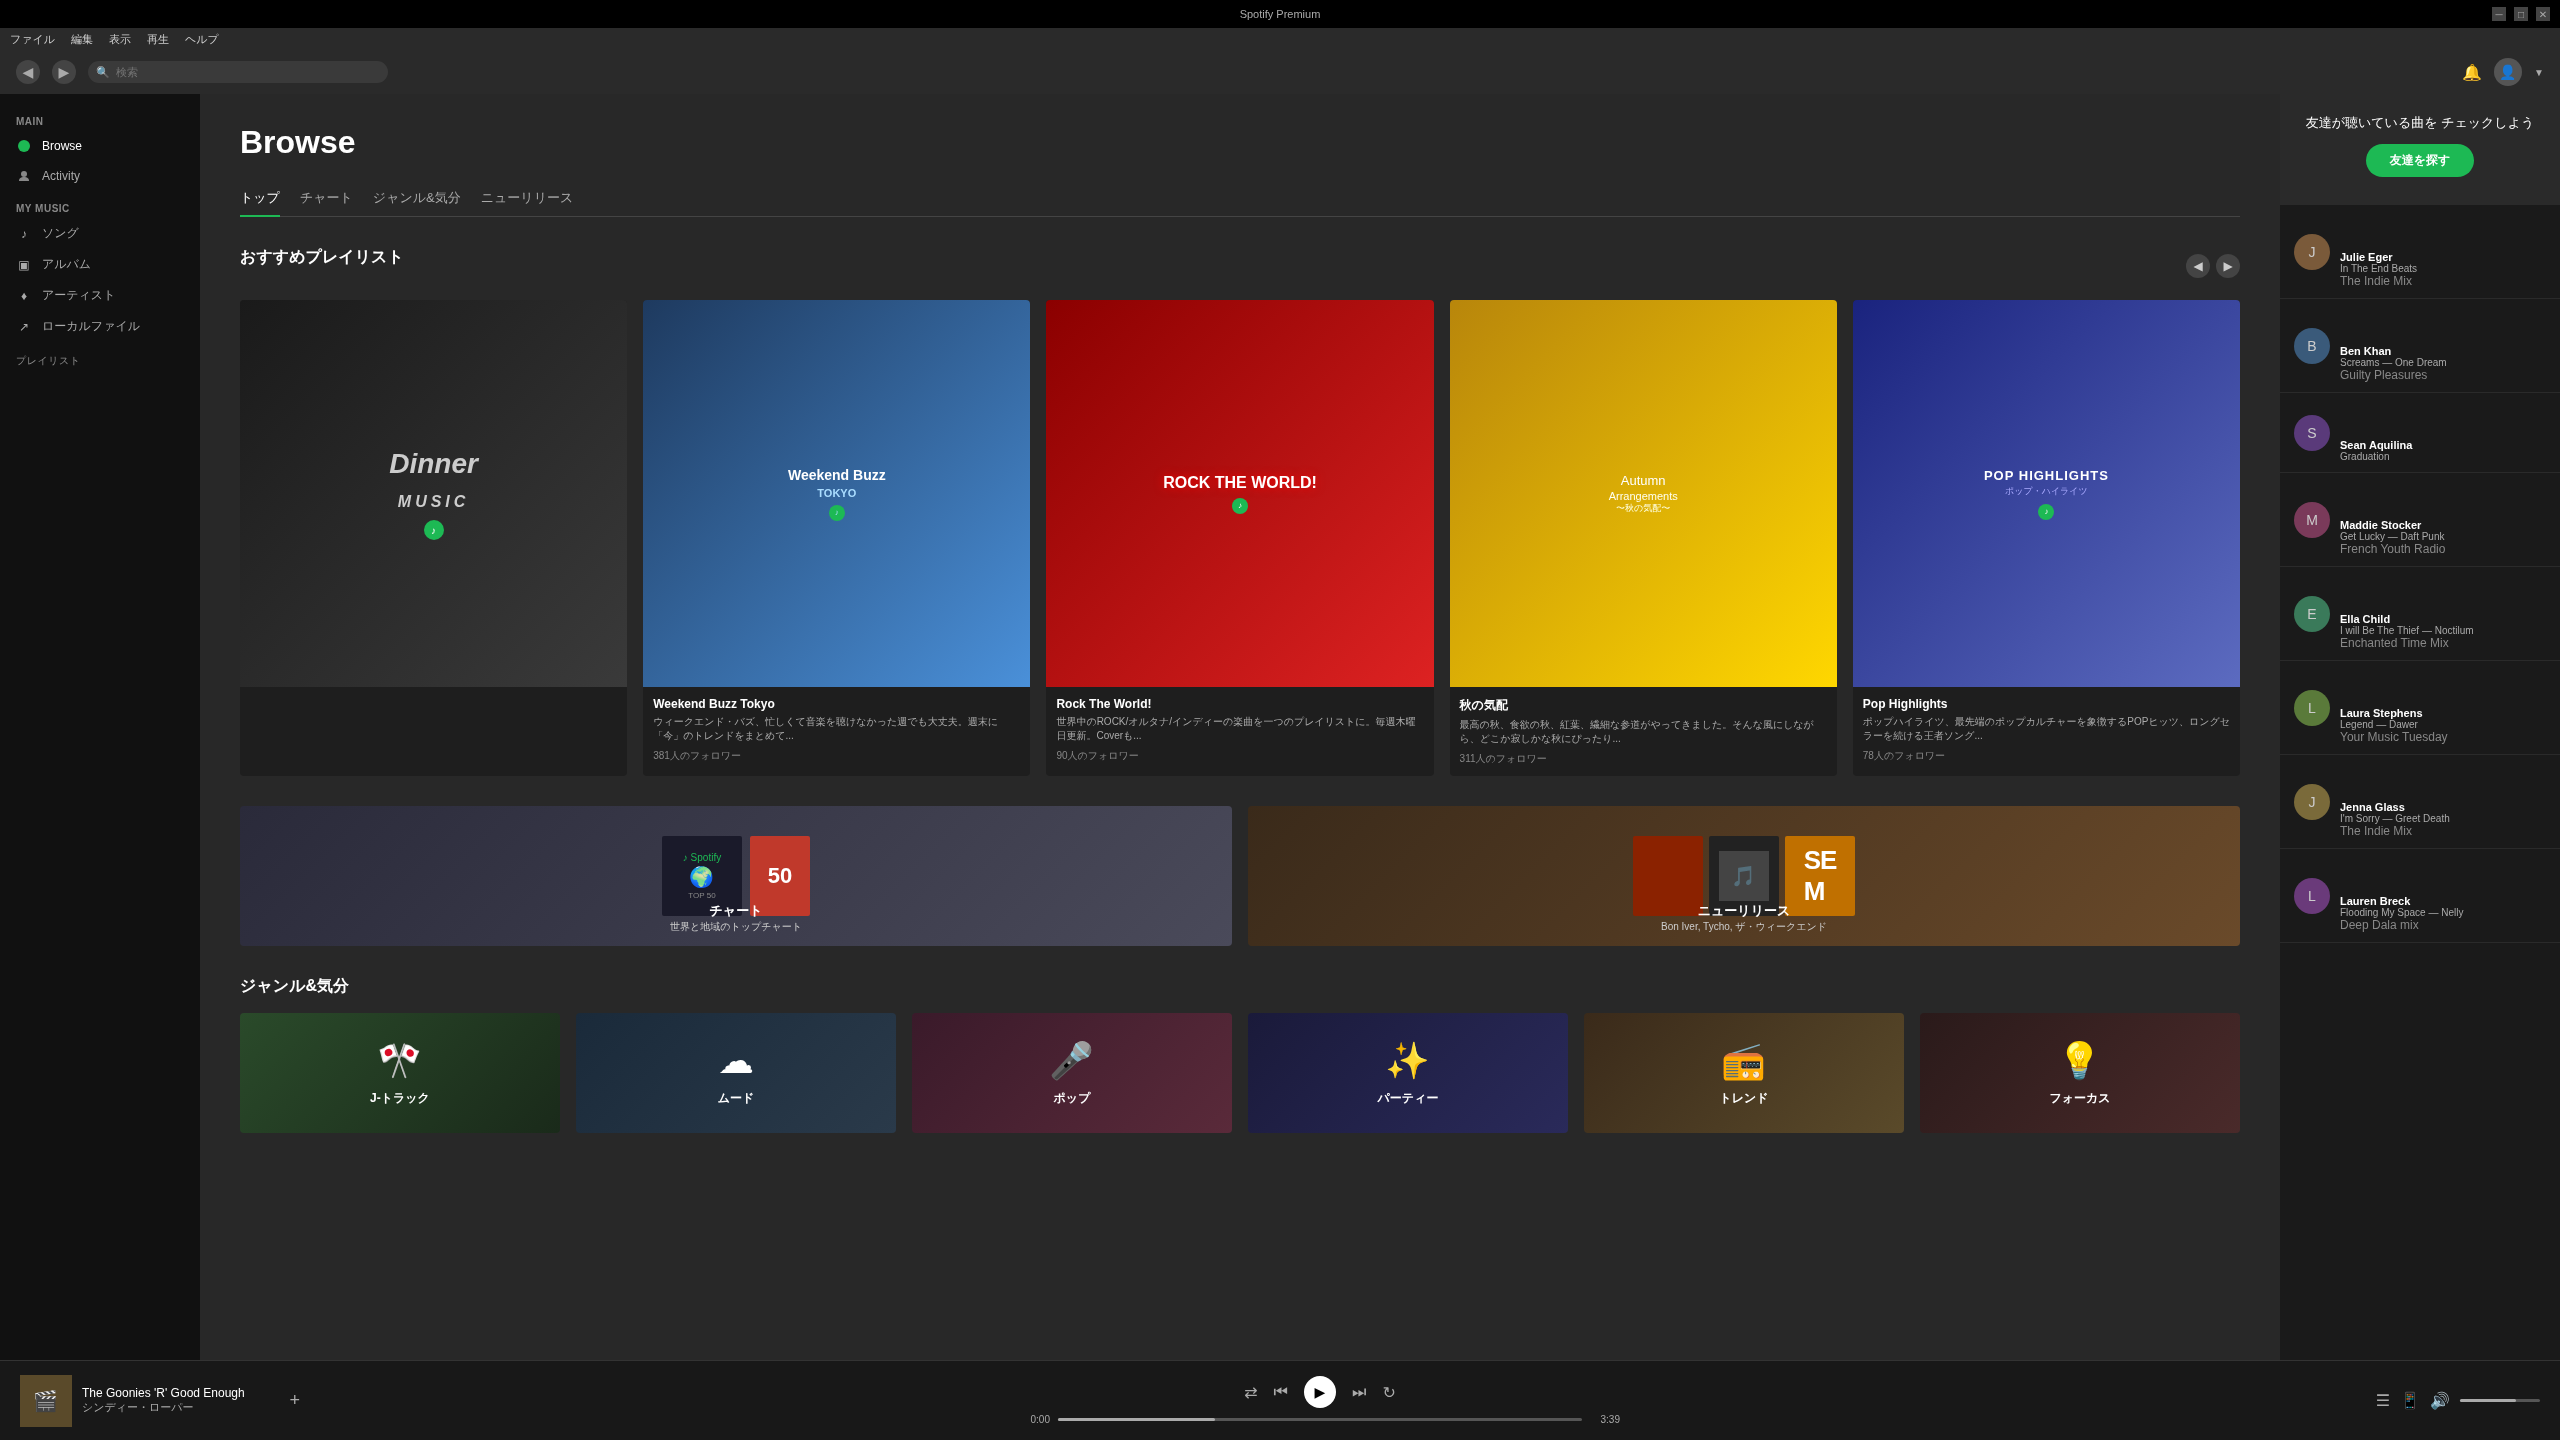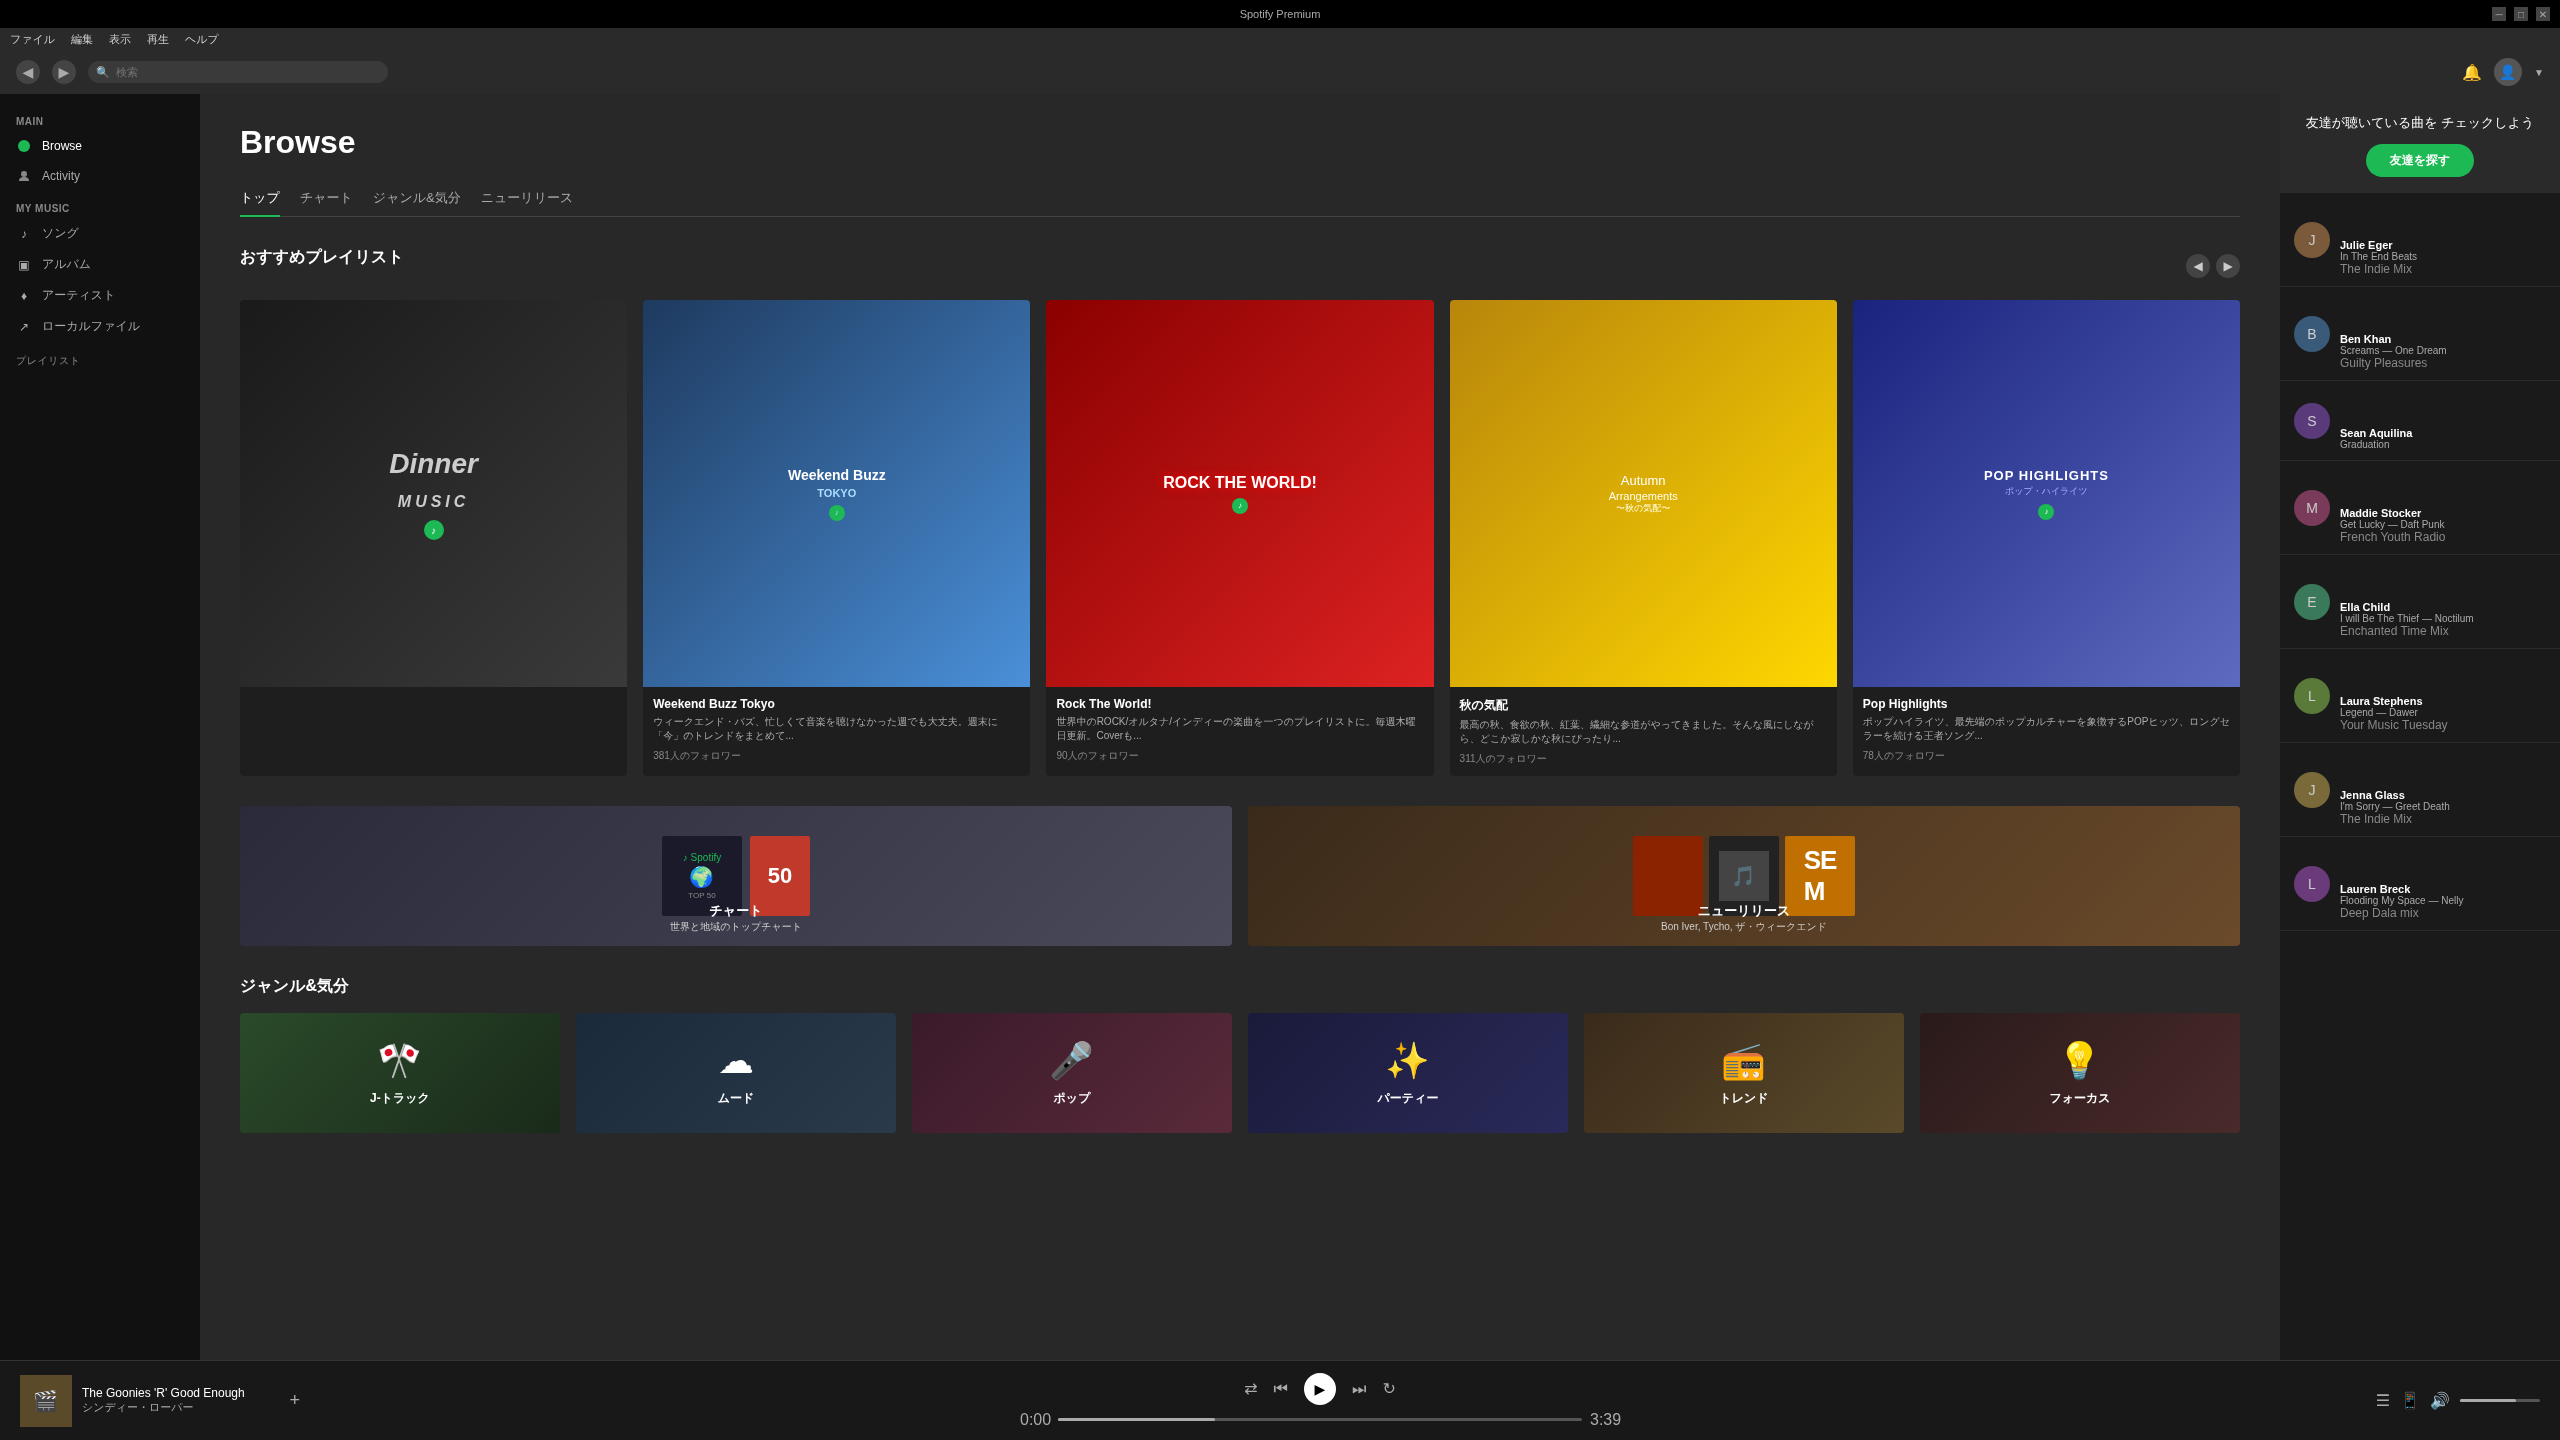--- a/index.html
+++ b/index.html
@@ -177,21 +177,21 @@
     
     .right-panel {
       width: 280px;
       background: #1a1a1a;
       flex-shrink: 0;
       display: flex;
       flex-direction: column;
     }
     .right-panel-header {
       background: #2a2a2a;
-      padding: 20px 16px 16px;
+      padding: 20px 16px 28px;
       text-align: center;
     }
     .right-panel-title {
       font-size: 13px;
       color: #fff;
       line-height: 1.4;
       margin-bottom: 12px;
     }
     .find-friends-btn {
       background: #1db954;
@@ -457,21 +457,21 @@
       font-size: 14px;
       cursor: pointer;
       border: none;
     }
     .progress-bar {
       width: 600px;
       display: flex;
       align-items: center;
       gap: 8px;
     }
-    .progress-time { font-size: 16px; color: #aaa; width: 30px; }
+    .progress-time { font-size: 10px; color: #aaa; width: 30px; text-align: right; }
     .progress-track {
       flex: 1;
       height: 3px;
       background: #555;
       border-radius: 2px;
       position: relative;
     }
     .progress-fill {
       height: 100%;
       background: #aaa;

